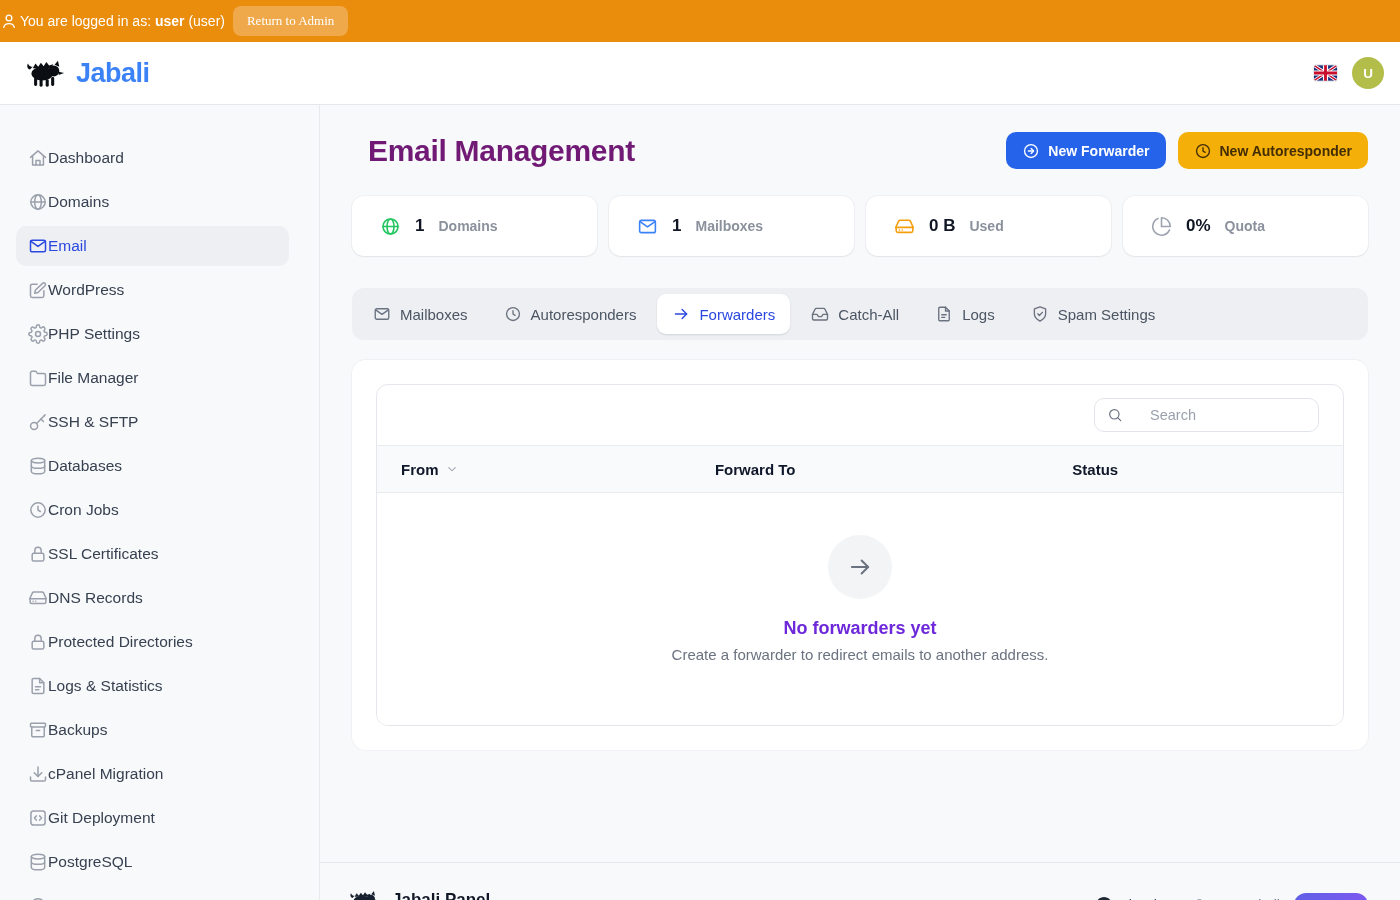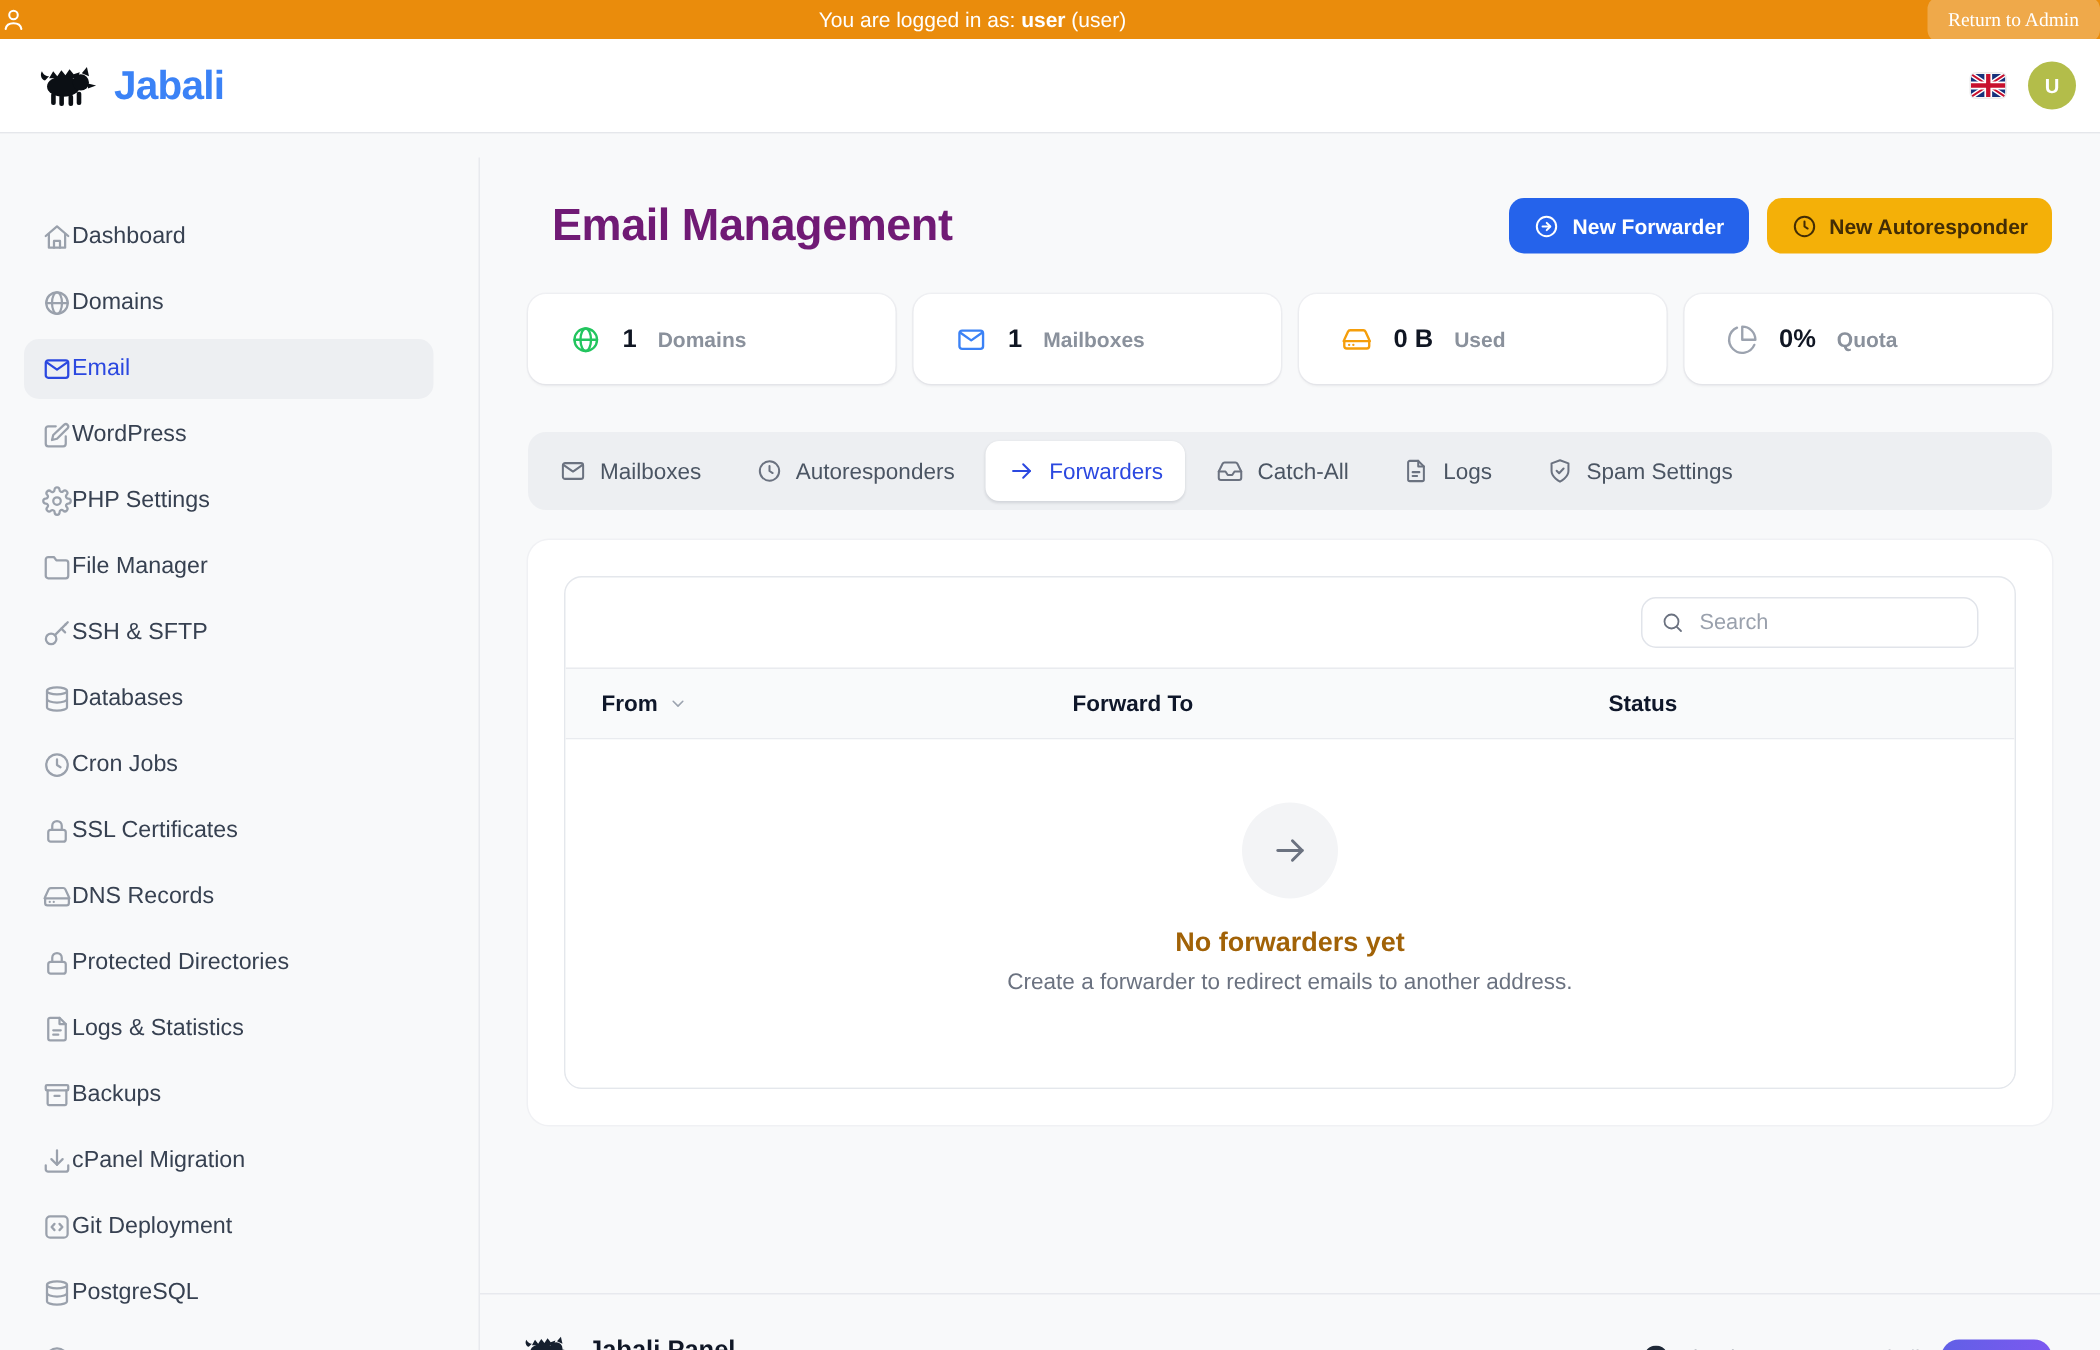--- a/index.html
+++ b/index.html
@@ -1,21 +1,21 @@
 <!DOCTYPE html>
 <html style="--c-topbar: #ea8c0c; --c-accent: #2b48e0; --c-green: #17d170; --c-blue: #2563eb; --c-amber: #f4b008; --c-avatar: #b3bd4a; --c-badge-from: #6160e6; --c-badge-to: #7c58f0;"><head>
 <meta charset="utf-8">
 <style>
   html,body{margin:0;padding:0;width:1400px;height:900px;overflow:hidden;background:#f8f9fa;
     font-family:"Liberation Sans",sans-serif;color:#111827;-webkit-font-smoothing:antialiased}
   .icon{display:inline-flex;flex:none}
   .icon svg{width:100%;height:100%;display:block}
 
   
-  .topbar{height:26px;background:var(--c-topbar,#ea8c0c);display:flex;align-items:center;justify-content:space-between;
+  .topbar{height:42px;background:var(--c-topbar,#ea8c0c);display:flex;align-items:center;justify-content:flex-start;
     gap:2px;color:#fff;font-size:14px}
   .topbar .icon{width:18px;height:18px}
   .topbar b{font-weight:700}
   .return-btn{background:rgba(255,255,255,.26);border:none;color:#fff;font-size:13px;padding:7px 14px;
     border-radius:8px;font-family:Liberation Serif, serif;cursor:pointer;margin-left:6px}
 
   
   .header{height:62px;background:#fff;border-bottom:1px solid #e5e7eb;display:flex;align-items:center;
     justify-content:space-between;padding:0 16px 0 24px}
   .brand{display:flex;align-items:center;gap:10px}
@@ -59,35 +59,35 @@
   .tabs{background:#edeff2;border-radius:12px;padding:6px;display:flex;gap:6px;margin-bottom:20px}
   .tab{display:flex;align-items:center;gap:9px;padding:0 15px;height:40px;border-radius:9px;font-size:15px;
     color:#4b5563;cursor:pointer}
   .tab .icon{width:18px;height:18px;color:#6b7280}
   .tab.active{background:#fff;color:var(--c-accent,#2b48e0);box-shadow:0 1px 2px rgba(16,24,40,.12)}
   .tab.active .icon{color:var(--c-accent,#2b48e0)}
 
   .panel{background:#fff;border-radius:14px;padding:24px;box-shadow:0 0 0 1px #f0f1f4}
   .table-card{border:1px solid #e4e7ec;border-radius:12px;overflow:hidden}
   .search-row{display:flex;justify-content:flex-end;padding:13px 24px}
-  .search-box{display:flex;align-items:center;gap:8px;width:225px;height:34px;border:1px solid #e1e4ea;
+  .search-box{display:flex;align-items:center;gap:25px;width:225px;height:34px;border:1px solid #e1e4ea;
     border-radius:10px;padding:0 12px;box-sizing:border-box;background:#fff}
   .search-box .icon{width:16px;height:16px;color:#6b7280}
   .search-box input{border:none;outline:none;flex:1;min-width:0;font-size:14.5px;font-family:inherit;
     color:#111827;background:transparent}
   .search-box input::placeholder{color:#9aa1ad}
   .thead{display:grid;grid-template-columns:32.5% 37% 30.5%;background:#f9fafb;border-top:1px solid #e9ebef;
     border-bottom:1px solid #e9ebef;height:46px;align-items:center}
   .th{display:flex;align-items:center;gap:6px;padding-left:24px;font-size:15px;font-weight:700;color:#0f172a}
   .th .icon{width:14px;height:14px;color:#9ca3af}
   .empty{display:flex;flex-direction:column;align-items:center;padding:42px 0 62px;background:#fff}
   .empty-circle{width:64px;height:64px;border-radius:50%;background:#f3f4f6;display:flex;align-items:center;
     justify-content:center;color:#6b7280}
   .empty-circle .icon{width:26px;height:26px}
-  .empty-title{font-size:18px;font-weight:800;margin-top:19px;color:#a16207}
+  .empty-title{font-size:18px;font-weight:800;margin-top:19px;color:#6d28d9}
   .empty-desc{font-size:15px;color:#6b7280;margin-top:7px}
 
   
   .footer{position:absolute;left:320px;right:0;top:862px;height:60px;border-top:1px solid #e7e9ee;
     padding:15px 32px 0 28px;display:flex;justify-content:space-between;align-items:center;box-sizing:border-box}
   .footer-brand{display:flex;align-items:center;gap:12px;font-size:17px;font-weight:700;color:#111827}
   .footer-brand .icon{width:32px;height:23px;color:#16202e}
   .footer-right{display:flex;align-items:center;gap:14px;font-size:14px;color:#4b5563;margin-top:10px}
   .footer-github{display:flex;align-items:center;gap:6px;color:#374151;cursor:pointer}
   .footer-github .icon{width:16px;height:16px;color:#1f2937}

